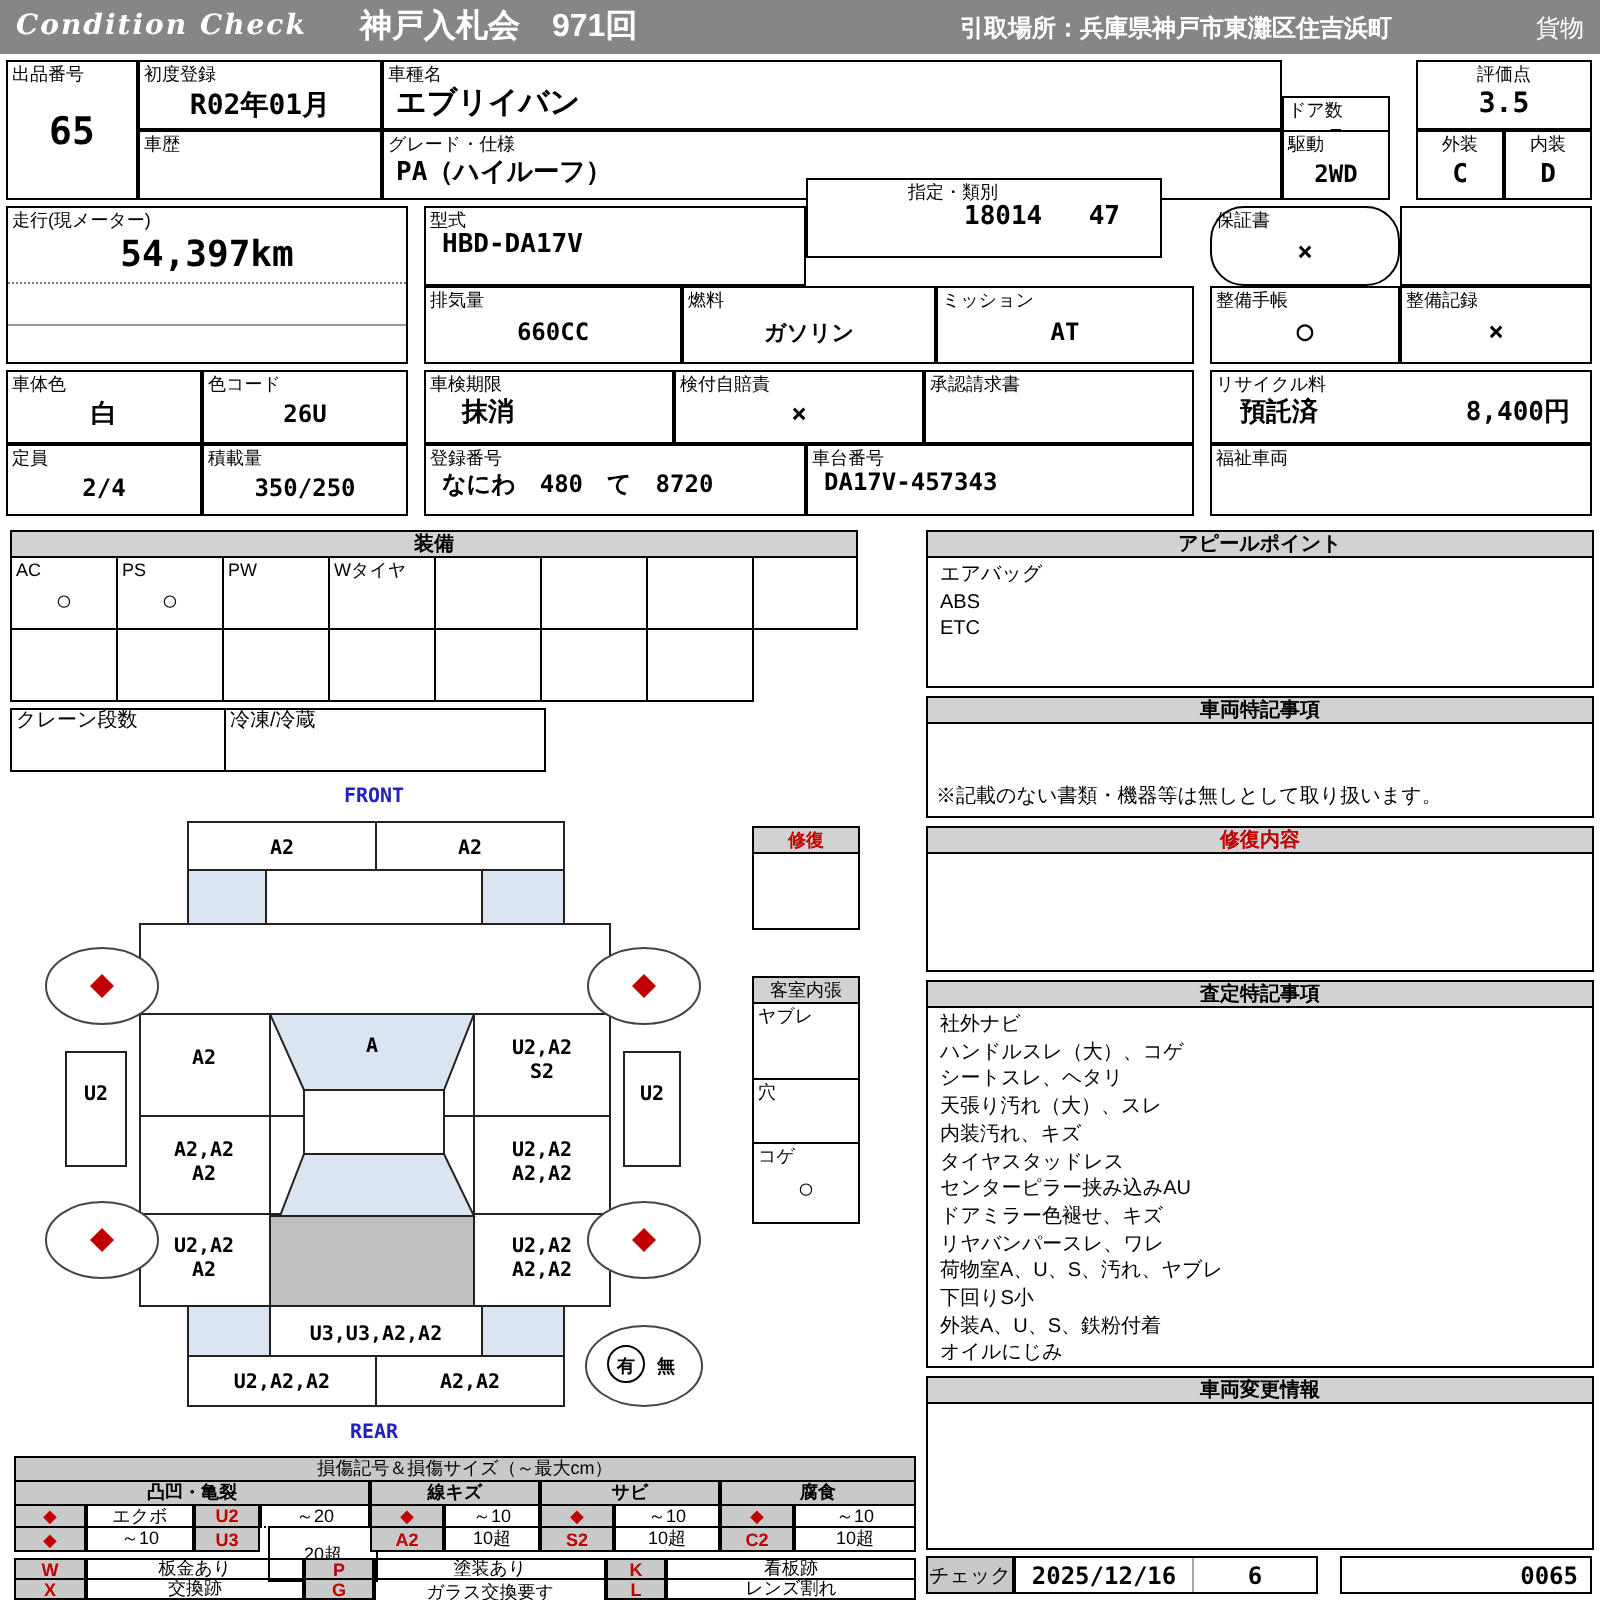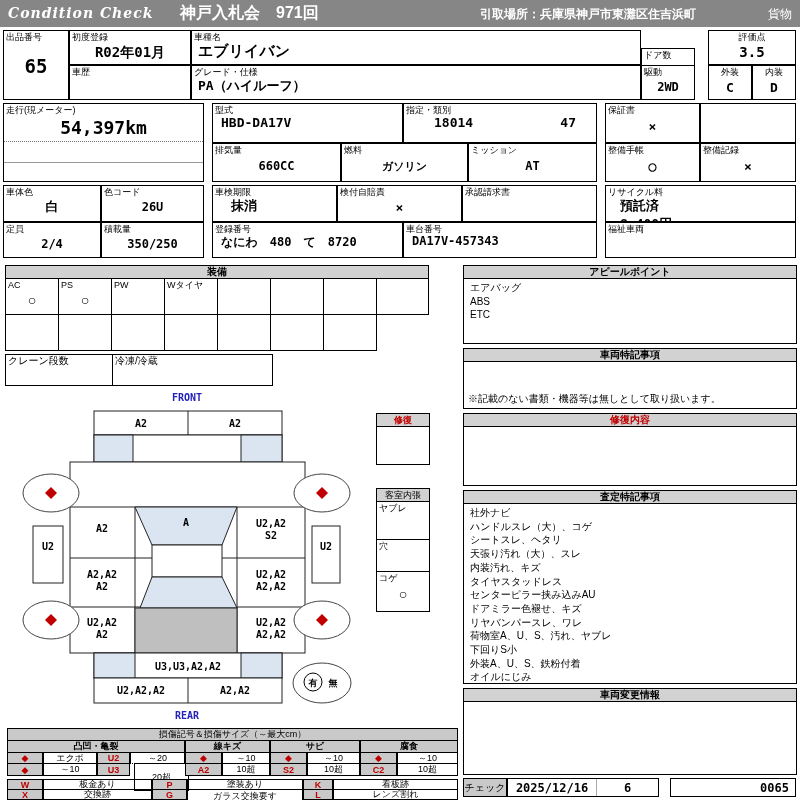--- a/index.html
+++ b/index.html
@@ -75,28 +75,28 @@
   <div class="abs b" style="left:3px;top:103px;width:201px;height:79px;">
     <div class="lbl">走行(現メーター)</div>
     <div class="val cen" style="height:24px;font-size:18px;">54,397km</div>
     <div class="abs" style="left:0;top:37px;width:199px;height:21px;border-top:1px dotted #777;"></div>
     <div class="abs" style="left:0;top:58px;width:199px;height:19px;border-top:1px solid #999;"></div>
   </div>
   <div class="abs b" style="left:212px;top:103px;width:191px;height:40px;">
     <div class="lbl">型式</div>
     <div class="val" style="font-size:13px;padding-left:8px;">HBD-DA17V</div>
   </div>
-  <div class="abs b" style="left:403px;top:103px;width:194px;height:40px;">
+  <div class="abs b" style="left:403px;top:89px;width:178px;height:40px;padding-left:48px;">
     <div class="lbl">指定・類別</div>
     <div style="display:flex;justify-content:space-between;padding:0 20px 0 30px;">
       <span class="val" style="font-size:13px;">18014</span>
       <span class="val" style="font-size:13px;">47</span>
     </div>
   </div>
-  <div class="abs b" style="left:605px;top:103px;width:95px;height:40px;">
+  <div class="abs b" style="left:605px;top:103px;width:95px;height:40px;border-radius:17px;">
     <div class="lbl">保証書</div>
     <div class="val cen" style="height:22px;font-size:13px;">×</div>
   </div>
   <div class="abs b" style="left:700px;top:103px;width:96px;height:40px;"></div>
   <div class="abs b" style="left:212px;top:143px;width:129px;height:39px;">
     <div class="lbl">排気量</div>
     <div class="val cen" style="height:22px;font-size:12px;">660CC</div>
   </div>
   <div class="abs b" style="left:341px;top:143px;width:127px;height:39px;">
     <div class="lbl">燃料</div>
@@ -145,21 +145,21 @@
   <div class="abs b" style="left:212px;top:222px;width:191px;height:36px;">
     <div class="lbl">登録番号</div>
     <div class="val" style="font-size:12px;padding-left:8px;">なにわ　480　て　8720</div>
   </div>
   <div class="abs b" style="left:403px;top:222px;width:194px;height:36px;">
     <div class="lbl">車台番号</div>
     <div class="val" style="font-size:12px;padding-left:8px;">DA17V-457343</div>
   </div>
   <div class="abs b" style="left:605px;top:185px;width:191px;height:37px;">
     <div class="lbl">リサイクル料</div>
-    <div style="display:flex;justify-content:space-between;padding:0 10px 0 14px;flex-direction:column;">
+    <div style="display:flex;justify-content:space-between;padding:0 10px 0 14px;">
       <span class="val" style="font-size:13px;">預託済</span>
       <span class="val" style="font-size:13px;">8,400円</span>
     </div>
   </div>
   <div class="abs b" style="left:605px;top:222px;width:191px;height:36px;">
     <div class="lbl">福祉車両</div>
   </div>
 
   <div class="abs bar" style="left:5px;top:265px;width:424px;height:14px;">装備</div>
   <div class="abs b" style="left:5px;top:278px;width:54px;height:37px;">

